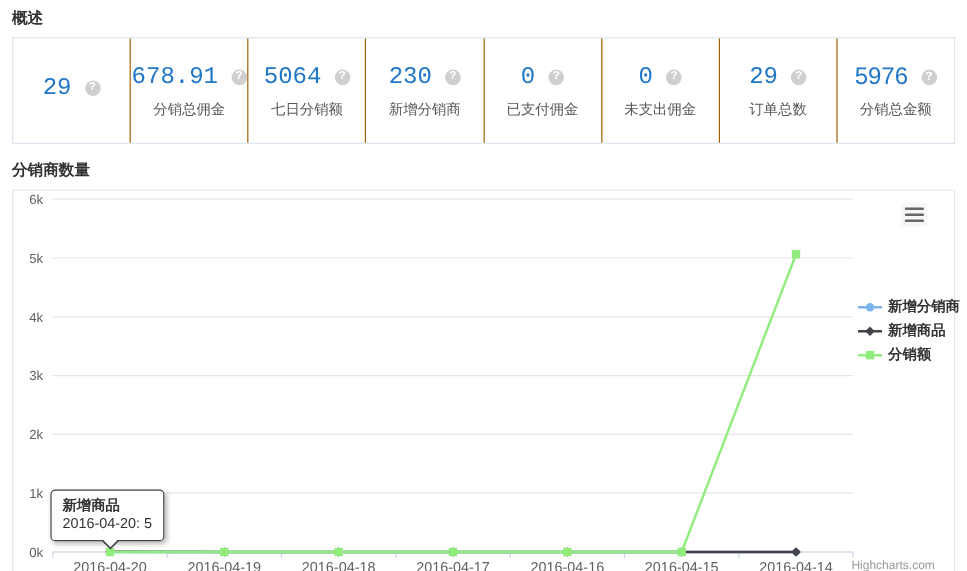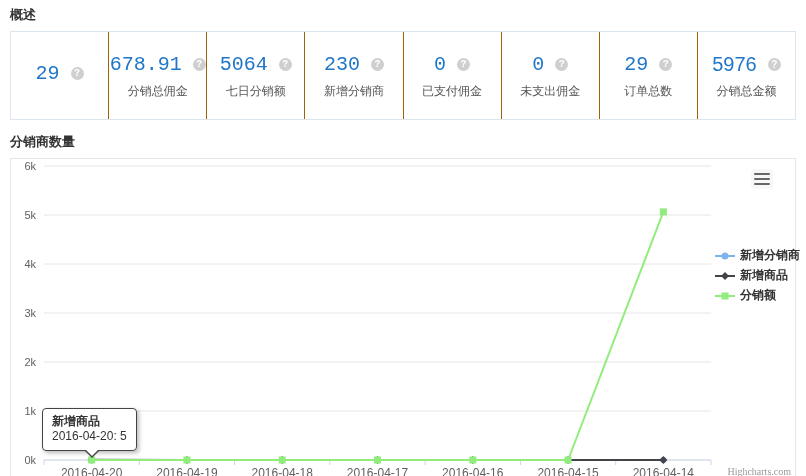--- a/index.html
+++ b/index.html
@@ -62,22 +62,22 @@
   .legend-item { display:flex; align-items:center; gap:4px; cursor:pointer; white-space:nowrap; }
   .export-btn {
     position:absolute; left:740px; top:10px;
     width:22px; height:20px;
     background:#f7f7f7; border:0; border-radius:3px;
     display:flex; flex-direction:column; justify-content:center; gap:2.5px;
     padding:0 3px; cursor:pointer;
   }
   .export-btn span { display:block; height:2.5px; background:#666; border-radius:1px; }
   .credits {
-    position:absolute; right:4px; bottom:4px;
-    font-size:10px; color:#999; text-decoration:none; cursor:pointer;font-family:Liberation Serif, serif;
+    position:absolute; right:16px; bottom:4px;
+    font-size:10px; color:#999; text-decoration:none; cursor:pointer;
   }
   .chart-tooltip {
     position:absolute; left:31px; top:249px;
     background:rgba(255,255,255,.97);
     border:1px solid var(--tt,#434348); border-radius:4px;
     padding:5px 9px 6px 9px;
     font-size:12px; line-height:15px; color:#333;
     box-shadow:2px 2px 4px rgba(0,0,0,.28);
     z-index:5; white-space:nowrap;
   }

